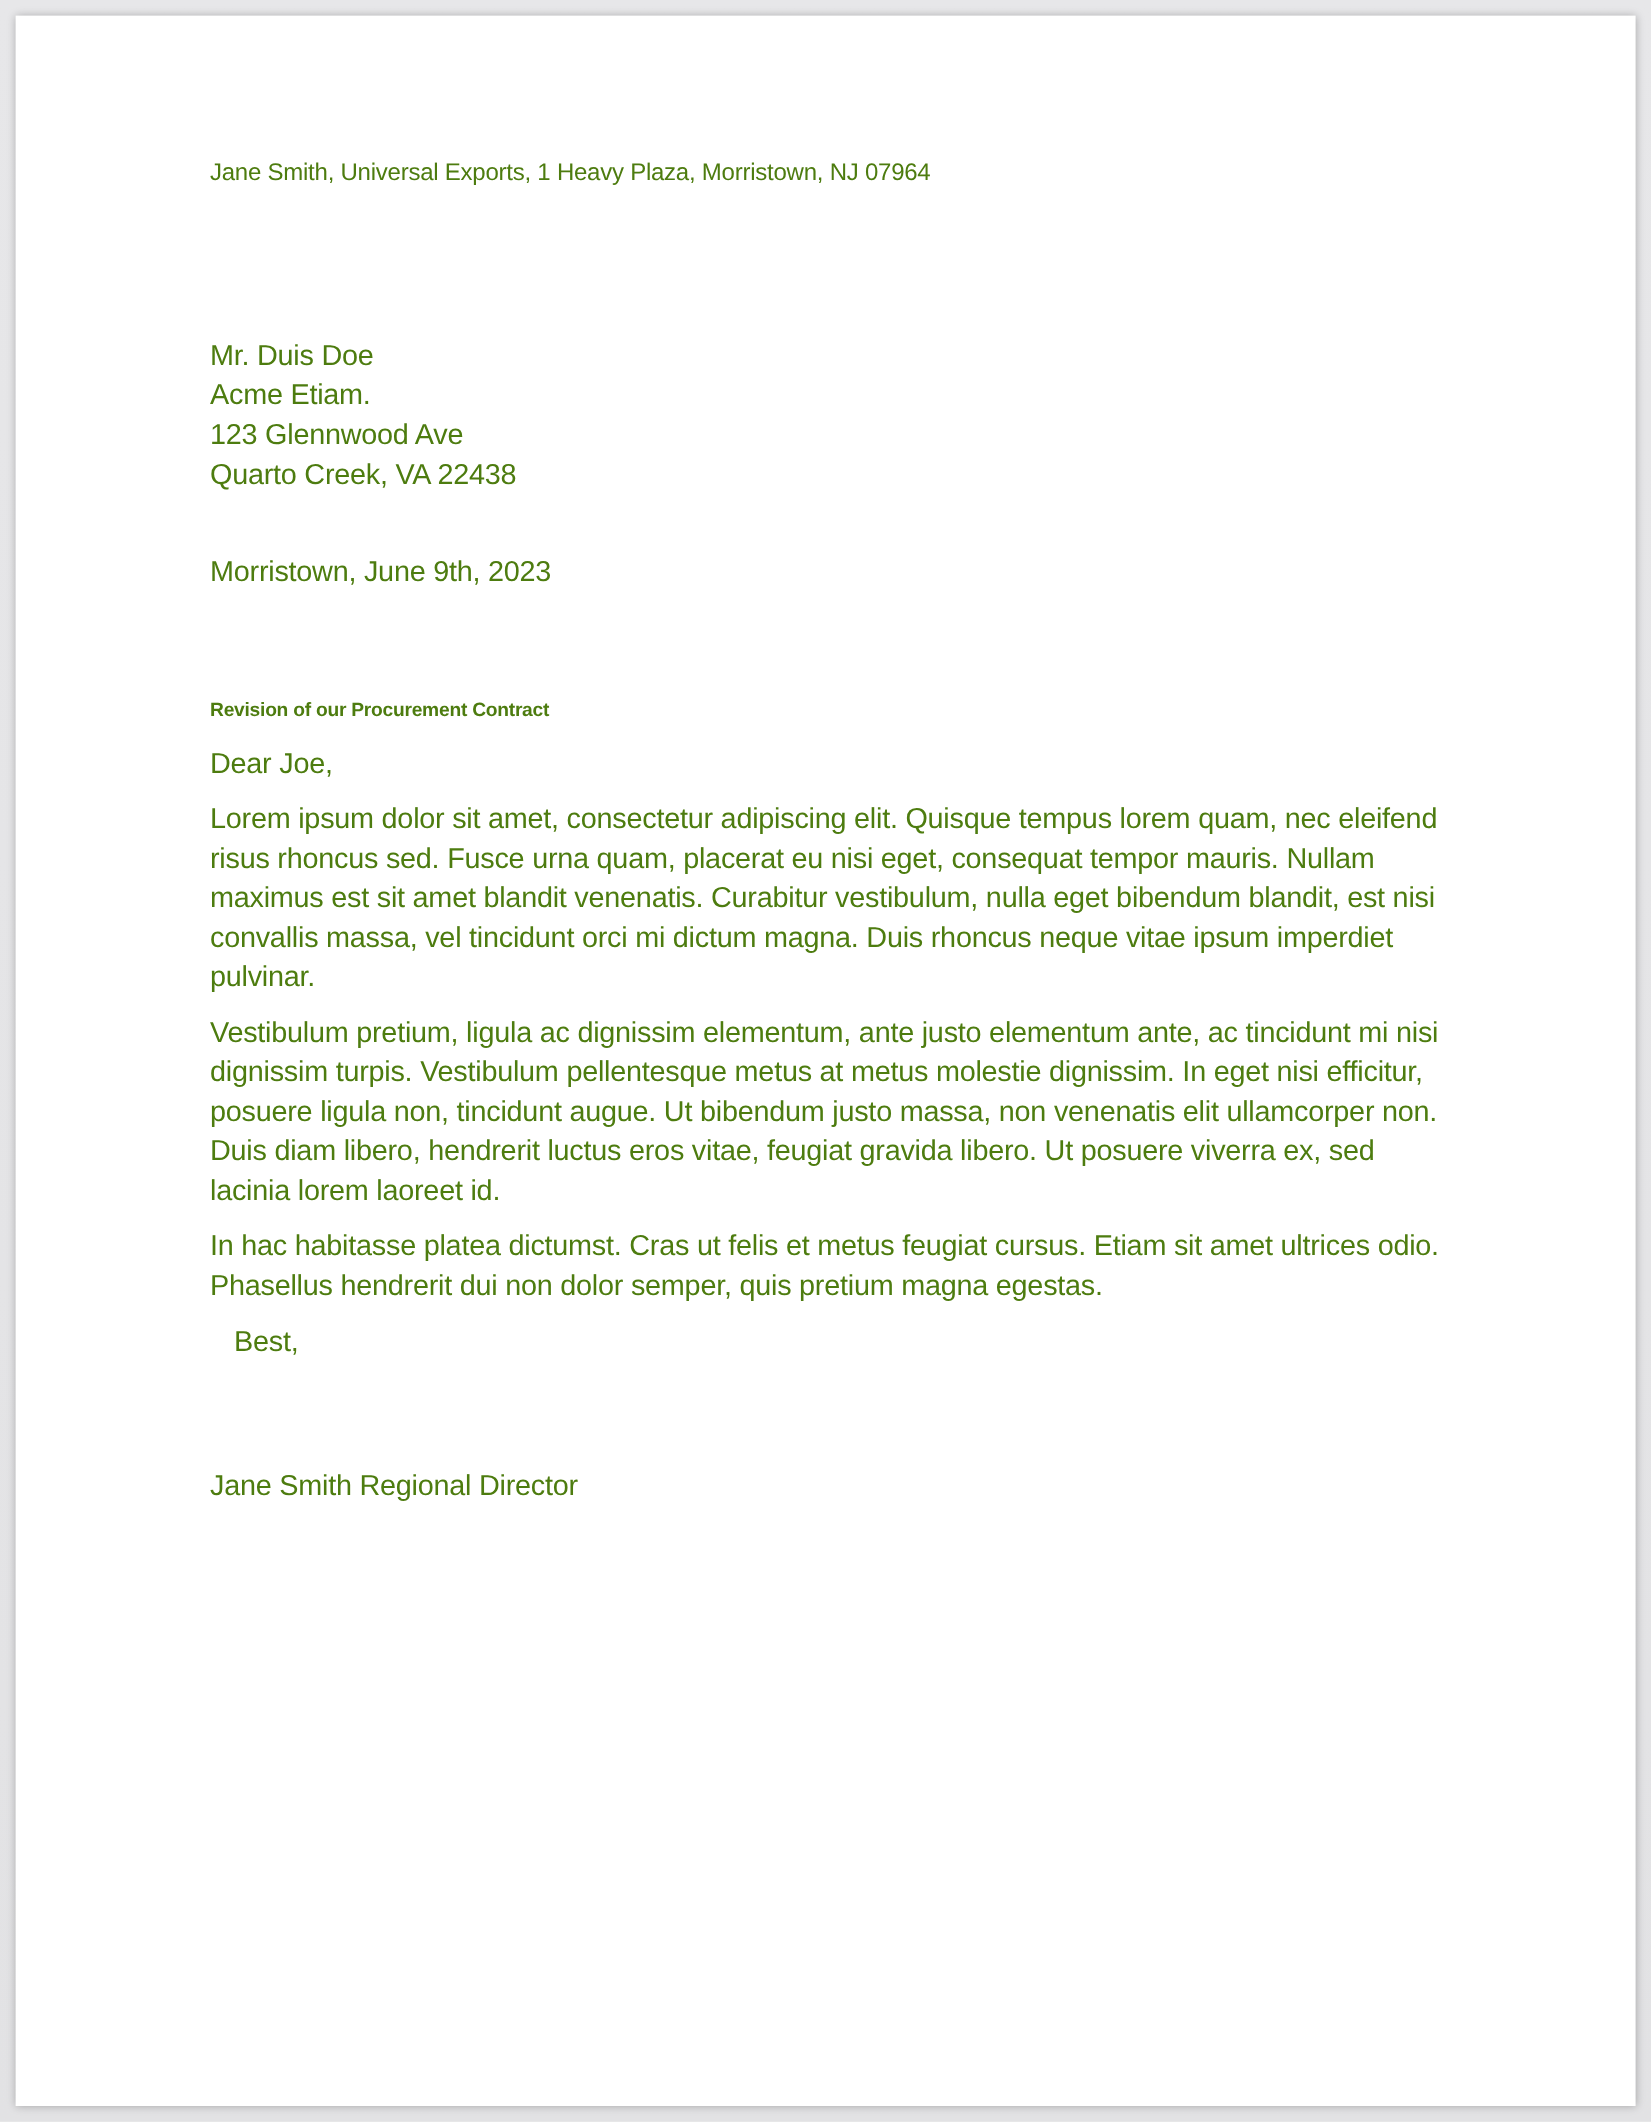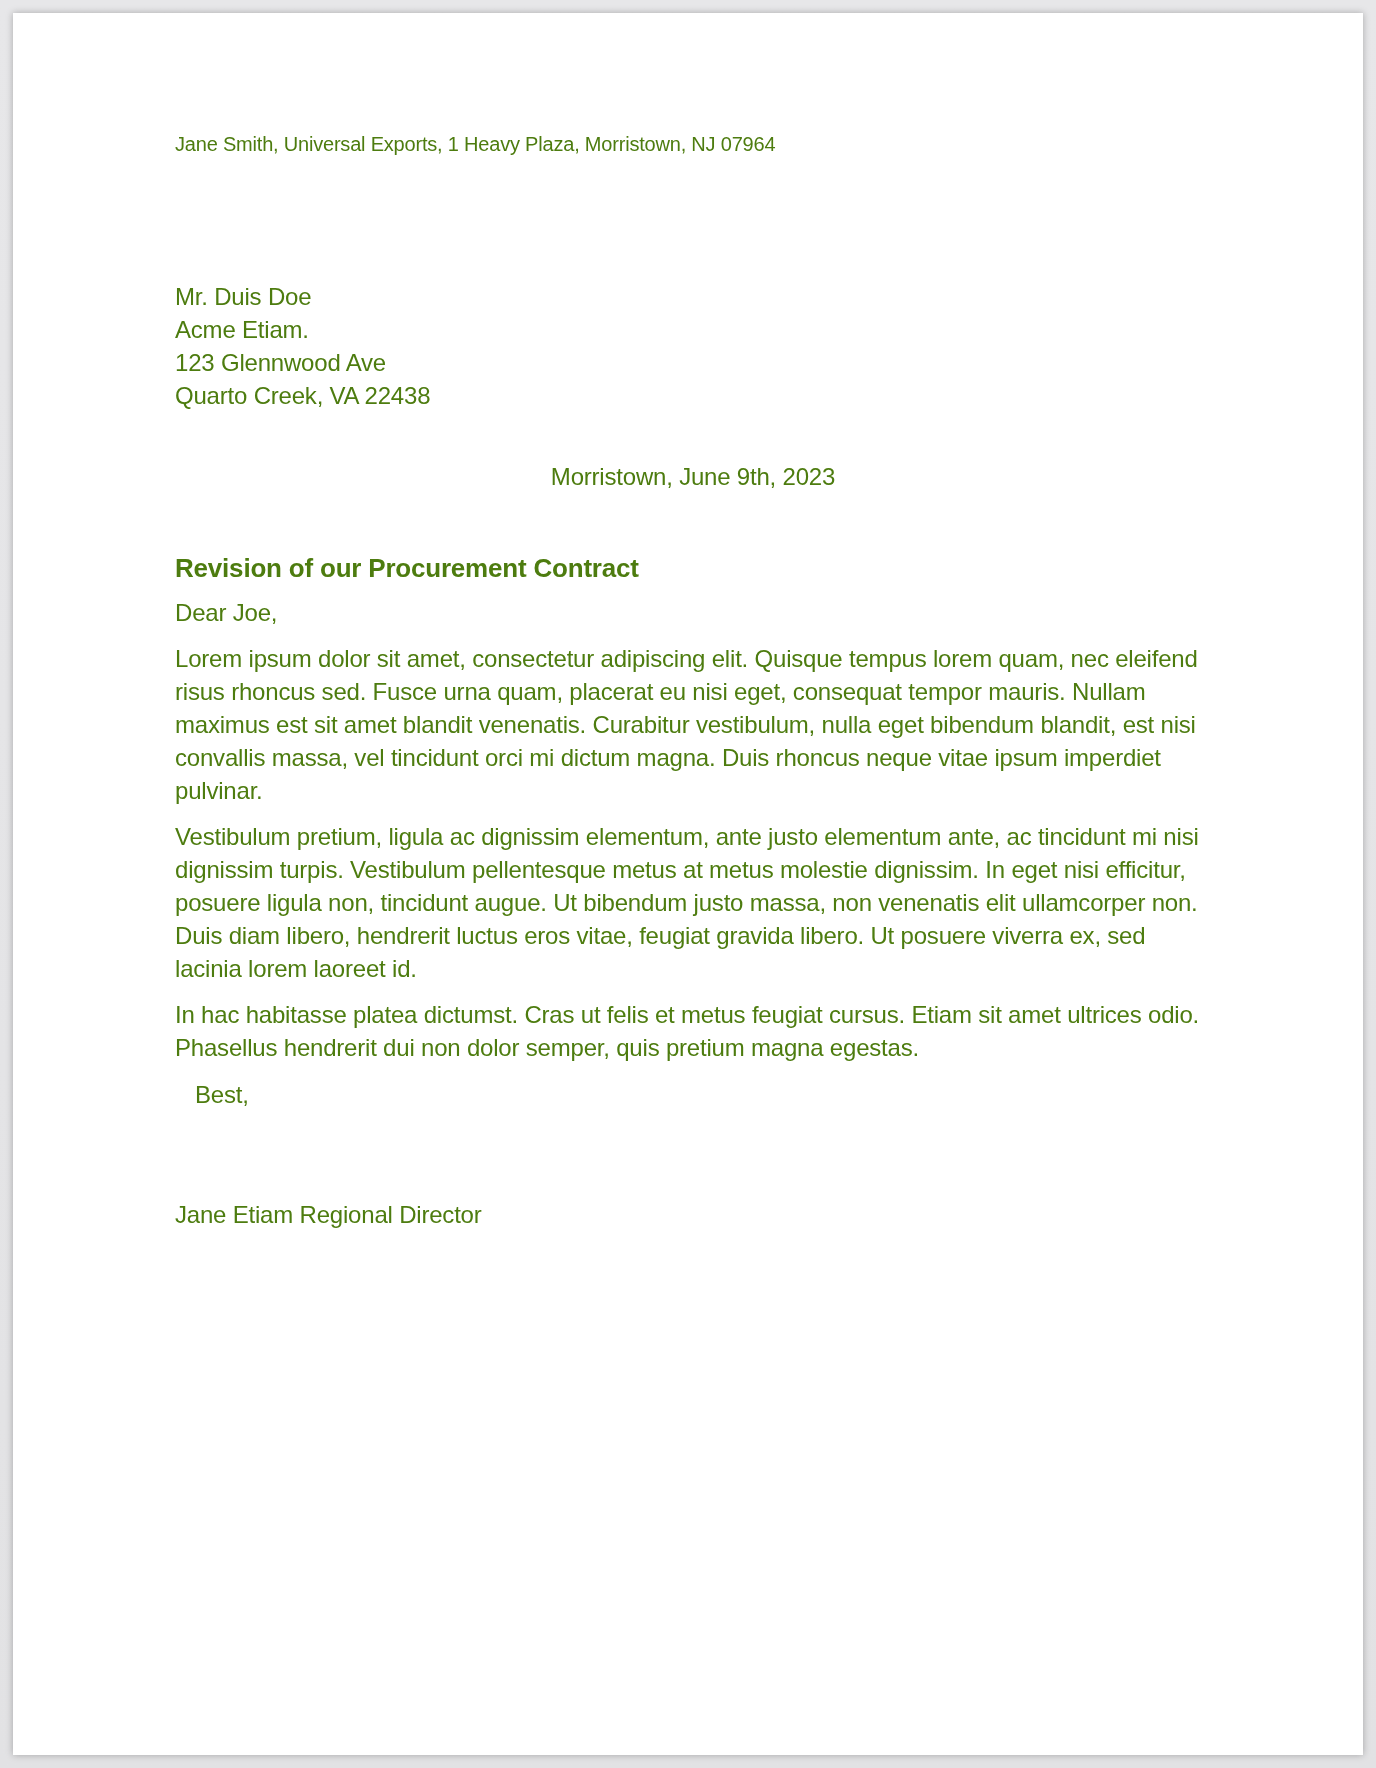--- a/index.html
+++ b/index.html
@@ -37,26 +37,26 @@
   .recipient {
     margin-top: 122px;
     font-size: 24px;
     line-height: 33px;
     letter-spacing: -0.2px;
   }
   .date {
     margin-top: 48px;
     font-size: 24px;
     line-height: 33px;
-    text-align: center;
+    text-align: left;
     letter-spacing: -0.2px;
   }
   .subject {
-    margin-top: 59px;
-    font-size: 26px;
+    margin-top: 83px;
+    font-size: 16px;
     line-height: 33px;
     font-weight: bold;
     letter-spacing: -0.2px;
   }
   .salutation {
     margin-top: 11px;
     font-size: 24px;
     line-height: 33px;
     letter-spacing: -0.2px;
   }
@@ -103,16 +103,16 @@
     <div class="salutation">Dear Joe,</div>
 
     <p class="body-paragraph">Lorem ipsum dolor sit amet, consectetur adipiscing elit. Quisque tempus lorem quam, nec eleifend risus rhoncus sed. Fusce urna quam, placerat eu nisi eget, consequat tempor mauris. Nullam maximus est sit amet blandit venenatis. Curabitur vestibulum, nulla eget bibendum blandit, est nisi convallis massa, vel tincidunt orci mi dictum magna. Duis rhoncus neque vitae ipsum imperdiet pulvinar.</p>
 
     <p class="body-paragraph">Vestibulum pretium, ligula ac dignissim elementum, ante justo elementum ante, ac tincidunt mi nisi dignissim turpis. Vestibulum pellentesque metus at metus molestie dignissim. In eget nisi efficitur, posuere ligula non, tincidunt augue. Ut bibendum justo massa, non venenatis elit ullamcorper non. Duis diam libero, hendrerit luctus eros vitae, feugiat gravida libero. Ut posuere viverra ex, sed lacinia lorem laoreet id.</p>
 
     <p class="body-paragraph">In hac habitasse platea dictumst. Cras ut felis et metus feugiat cursus. Etiam sit amet ultrices odio. Phasellus hendrerit dui non dolor semper, quis pretium magna egestas.</p>
 
     <div class="closing">Best,</div>
 
-    <div class="signature">Jane Etiam Regional Director</div>
+    <div class="signature">Jane Smith Regional Director</div>
 
   </div>
 </div>
 
 </body></html>

